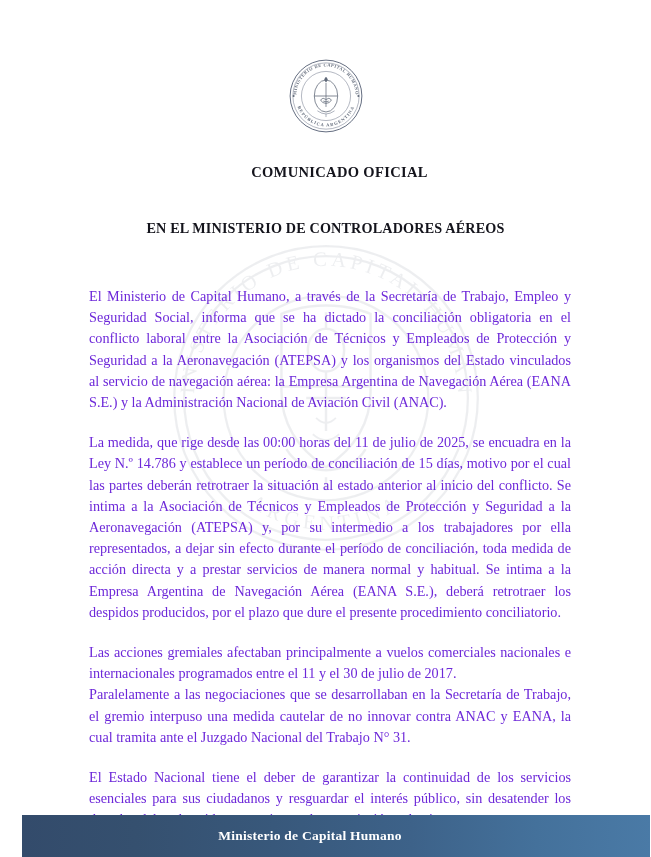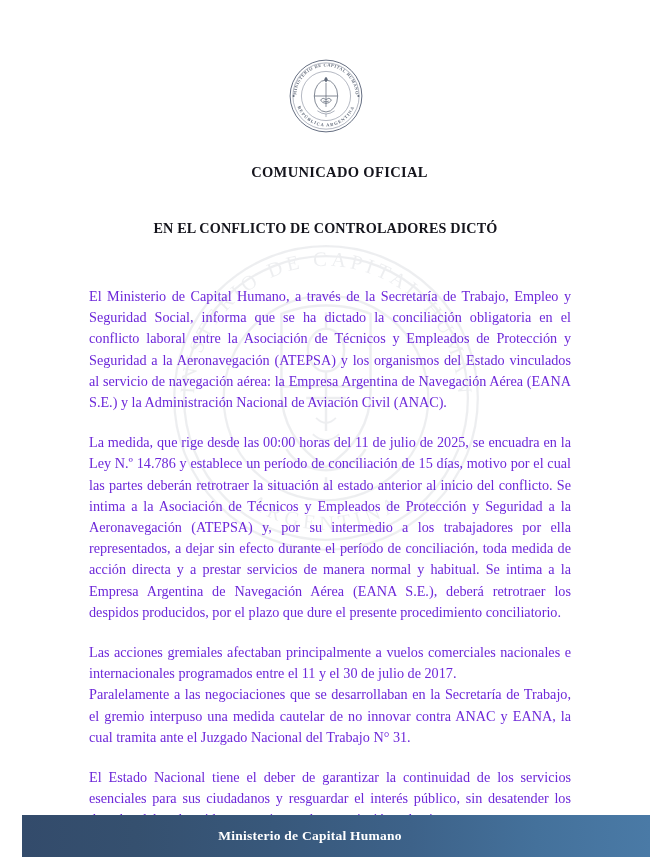--- a/index.html
+++ b/index.html
@@ -219,21 +219,21 @@
         <path d="M 100,146 L 100,154"></path>
       </g>
     </svg>
   </div>
 
   <div class="content">
 
     <div class="doc-kicker">COMUNICADO OFICIAL</div>
 
     <div class="doc-title">
-      <span class="tl">EN EL CONFLICTO DE CONTROLADORES DICTÓ</span>
+      <span class="tl">EN EL MINISTERIO DE CONTROLADORES AÉREOS</span>
     </div>
 
     <div class="body-block">
 
       <p class="para">El Ministerio de Capital Humano, a través de la Secretaría de Trabajo, Empleo y Seguridad Social, informa que se ha dictado la conciliación obligatoria en el conflicto laboral entre la Asociación de Técnicos y Empleados de Protección y Seguridad a la Aeronavegación (ATEPSA) y los organismos del Estado vinculados al servicio de navegación aérea: la Empresa Argentina de Navegación Aérea (EANA S.E.) y la Administración Nacional de Aviación Civil (ANAC).</p>
 
       <p class="para">La medida, que rige desde las 00:00 horas del 11 de julio de 2025, se encuadra en la Ley N.º 14.786 y establece un período de conciliación de 15 días, motivo por el cual las partes deberán retrotraer la situación al estado anterior al inicio del conflicto. Se intima a la Asociación de Técnicos y Empleados de Protección y Seguridad a la Aeronavegación (ATEPSA) y, por su intermedio a los trabajadores por ella representados, a dejar sin efecto durante el período de conciliación, toda medida de acción directa y a prestar servicios de manera normal y habitual. Se intima a la Empresa Argentina de Navegación Aérea (EANA S.E.), deberá retrotraer los despidos producidos, por el plazo que dure el presente procedimiento conciliatorio.</p>
 
       <p class="para">
         <span>Las acciones gremiales afectaban principalmente a vuelos comerciales nacionales e internacionales programados entre el 11 y el 30 de julio de 2017.</span><br>

